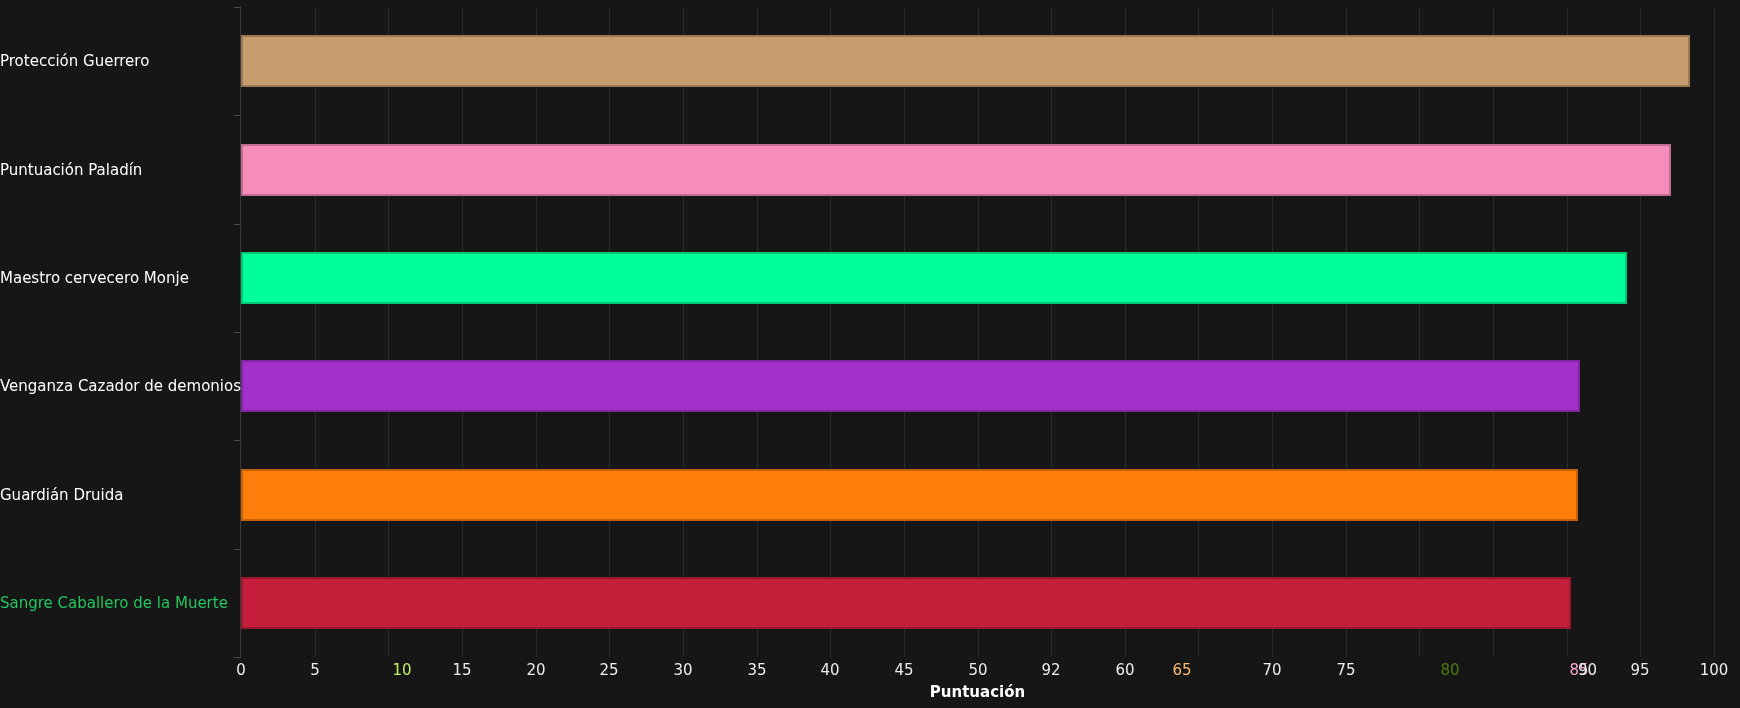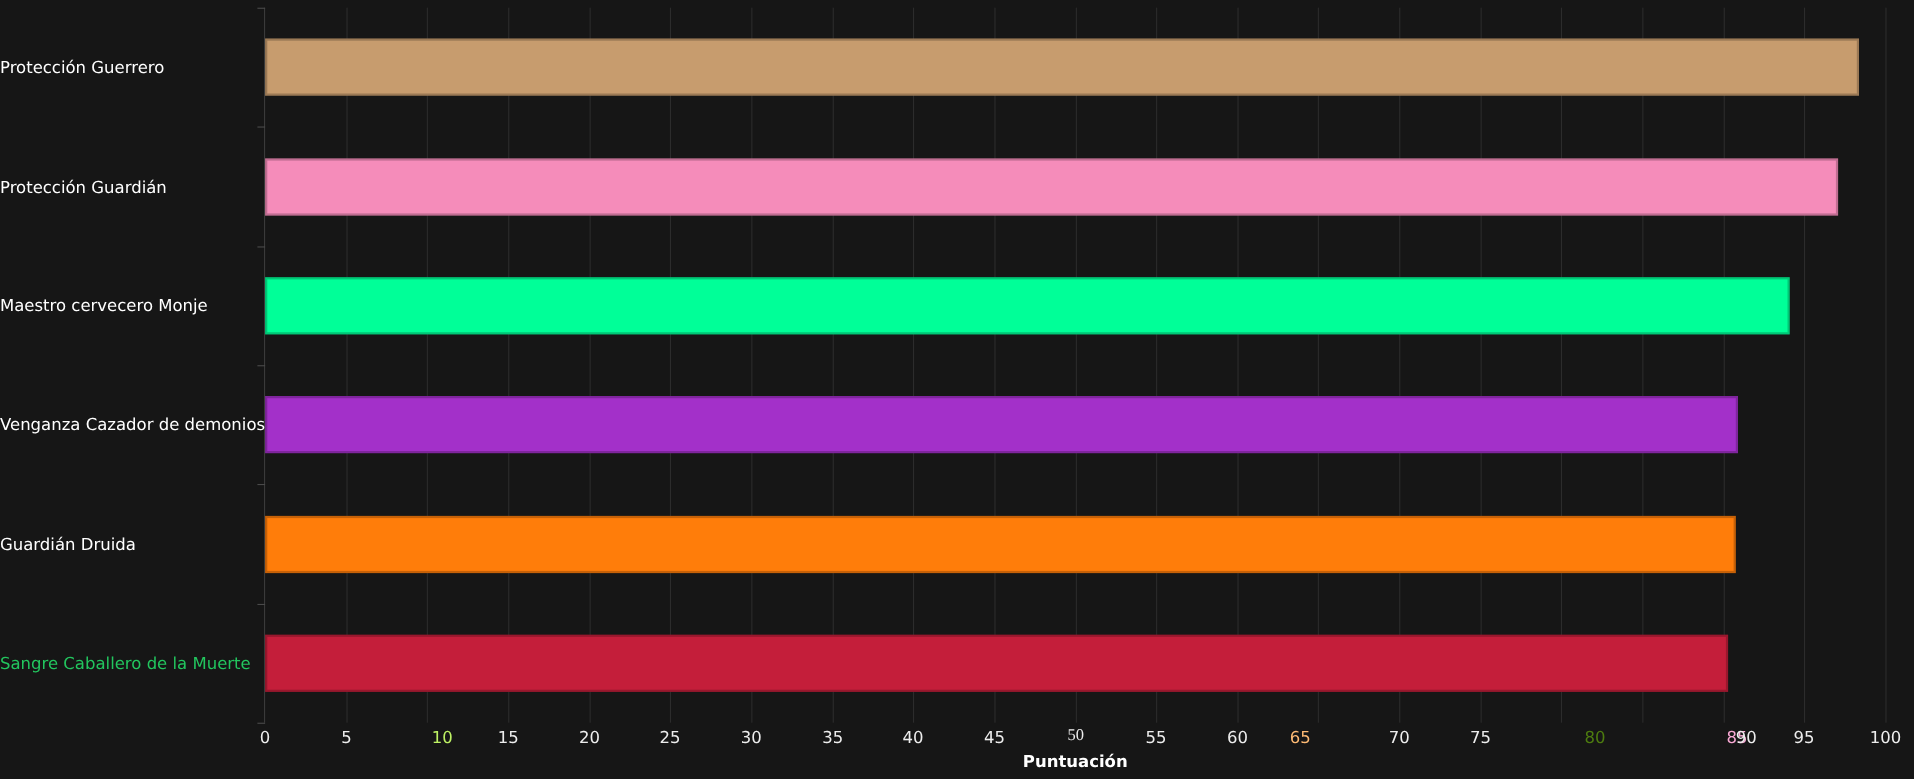--- a/index.html
+++ b/index.html
@@ -108,37 +108,37 @@
     </div>
   <div class="axis-title" style="color: rgb(255, 255, 255);">Puntuación</div>
 <div class="cat-tick" style="background: rgb(74, 74, 74); left: 234px; top: 7px;"></div>
     <div class="cat-tick" style="background: rgb(74, 74, 74); left: 234px; top: 115px;"></div>
     <div class="cat-tick" style="background: rgb(74, 74, 74); left: 234px; top: 224px;"></div>
     <div class="cat-tick" style="background: rgb(74, 74, 74); left: 234px; top: 332px;"></div>
     <div class="cat-tick" style="background: rgb(74, 74, 74); left: 234px; top: 440px;"></div>
     <div class="cat-tick" style="background: rgb(74, 74, 74); left: 234px; top: 549px;"></div>
     <div class="cat-tick" style="background: rgb(74, 74, 74); left: 234px; top: 657px;"></div>
     <div class="cat-label" style="color: rgb(255, 255, 255); top: 51px;">Protección Guerrero</div>
-    <div class="cat-label" style="color: rgb(255, 255, 255); top: 160px;">Protección Guardián</div>
+    <div class="cat-label" style="color: rgb(255, 255, 255); top: 160px;">Puntuación Paladín</div>
     <div class="cat-label" style="color: rgb(255, 255, 255); top: 268px;">Maestro cervecero Monje</div>
     <div class="cat-label" style="color: rgb(255, 255, 255); top: 376px;">Venganza Cazador de demonios</div>
     <div class="cat-label" style="color: rgb(255, 255, 255); top: 485px;">Guardián Druida</div>
     <div class="cat-label" style="color: #22c55e; top: 593px;">Sangre Caballero de la Muerte</div>
     <div class="x-tick-label" style="color: rgb(237, 237, 237); left: 211px;">0</div>
     <div class="x-tick-label" style="color: rgb(237, 237, 237); left: 285px;">5</div>
     <div class="x-tick-label" style="color: #bef264; left: 372px;">10</div>
     <div class="x-tick-label" style="color: rgb(237, 237, 237); left: 432px;">15</div>
     <div class="x-tick-label" style="color: rgb(237, 237, 237); left: 506px;">20</div>
     <div class="x-tick-label" style="color: rgb(237, 237, 237); left: 579px;">25</div>
     <div class="x-tick-label" style="color: rgb(237, 237, 237); left: 653px;">30</div>
     <div class="x-tick-label" style="color: rgb(237, 237, 237); left: 727px;">35</div>
     <div class="x-tick-label" style="color: rgb(237, 237, 237); left: 800px;">40</div>
     <div class="x-tick-label" style="color: rgb(237, 237, 237); left: 874px;">45</div>
-    <div class="x-tick-label" style="color: rgb(237, 237, 237); left: 948px; font-family: Liberation Serif, serif;">50</div>
-    <div class="x-tick-label" style="color: rgb(237, 237, 237); left: 1021px;">55</div>
+    <div class="x-tick-label" style="color: rgb(237, 237, 237); left: 948px;">50</div>
+    <div class="x-tick-label" style="color: rgb(237, 237, 237); left: 1021px;">92</div>
     <div class="x-tick-label" style="color: rgb(237, 237, 237); left: 1095px;">60</div>
     <div class="x-tick-label" style="color: #fdba74; left: 1152px;">65</div>
     <div class="x-tick-label" style="color: rgb(237, 237, 237); left: 1242px;">70</div>
     <div class="x-tick-label" style="color: rgb(237, 237, 237); left: 1316px;">75</div>
     <div class="x-tick-label" style="color: #4d7c0f; left: 1420px;">80</div>
     <div class="x-tick-label" style="color: #f9a8d4; left: 1549px;">85</div>
     <div class="x-tick-label" style="color: rgb(237, 237, 237); left: 1537px; text-align: right;">90</div>
     <div class="x-tick-label" style="color: rgb(237, 237, 237); left: 1610px;">95</div>
     <div class="x-tick-label" style="color: rgb(237, 237, 237); left: 1684px;">100</div>
   </div>

